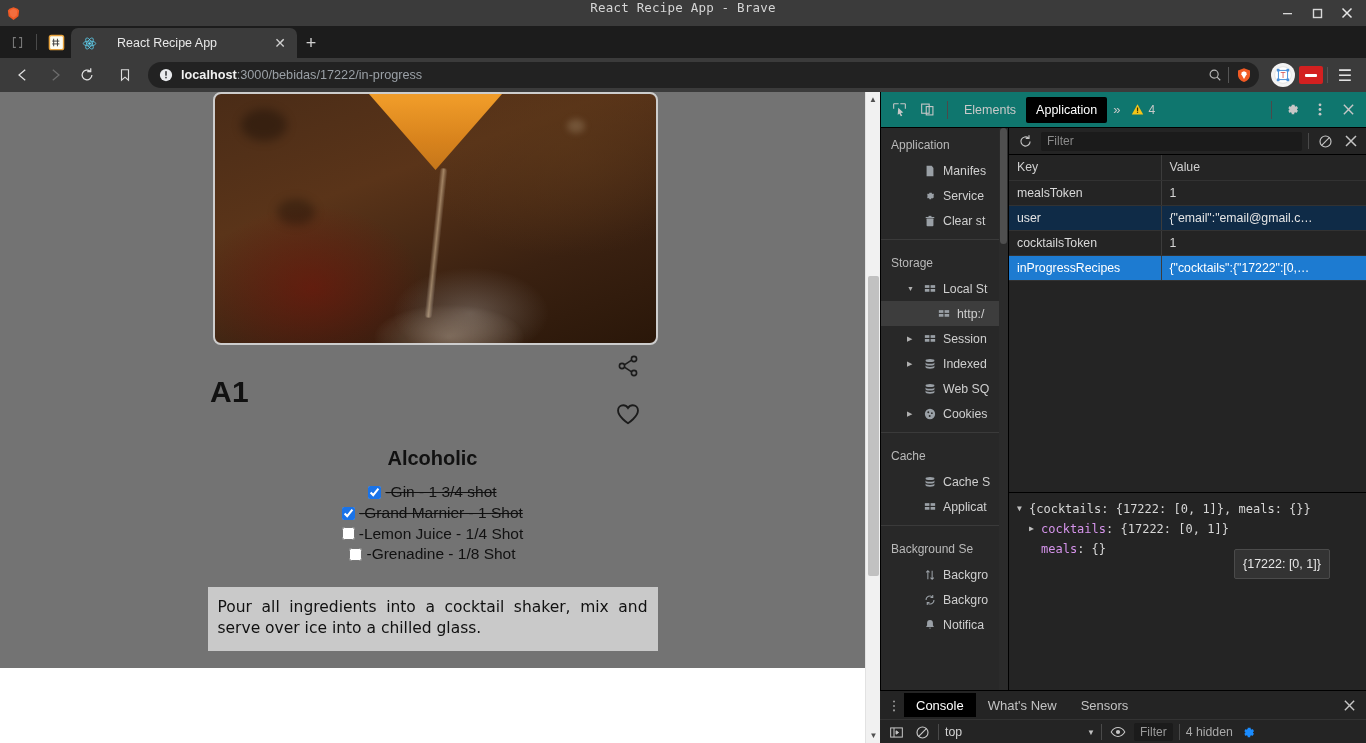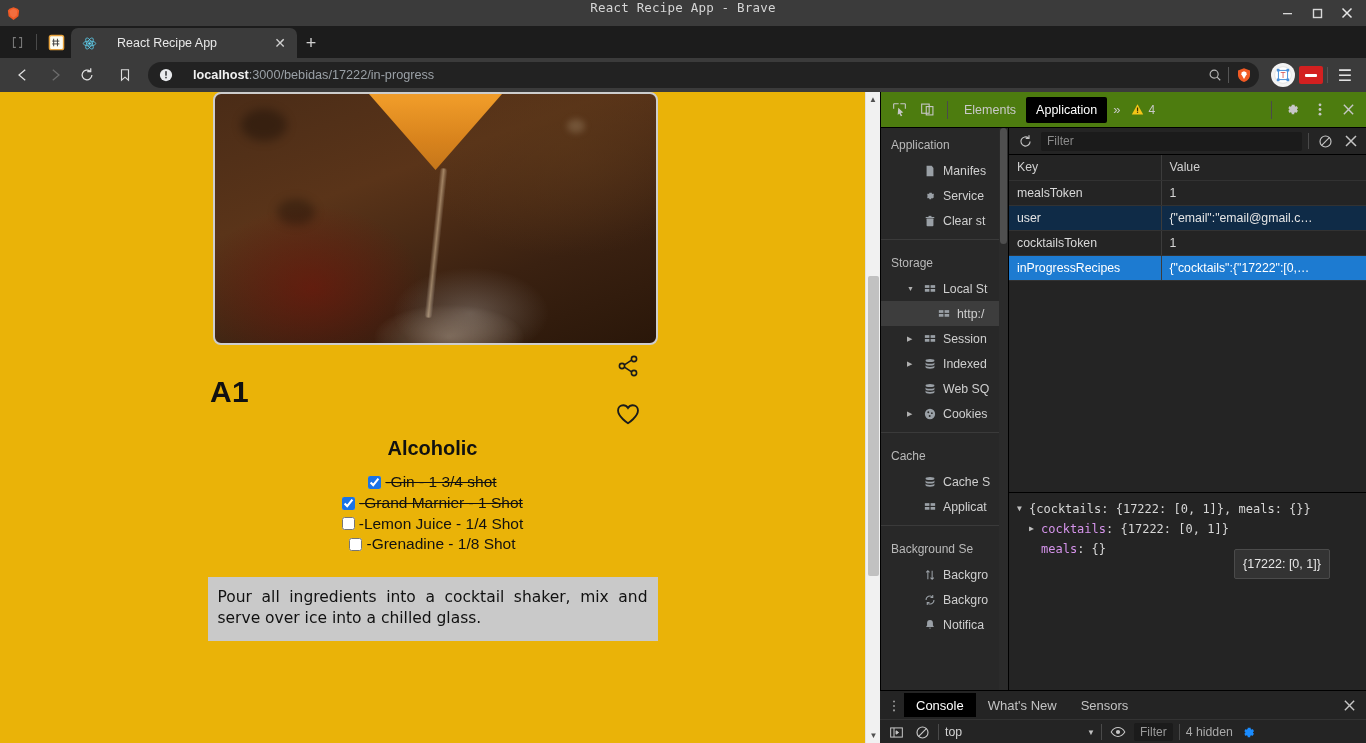--- a/index.html
+++ b/index.html
@@ -47,42 +47,41 @@
     position: absolute; left: 0; top: 58px; width: 1366px; height: 34px;
     background: #3b3b3b; display: flex; align-items: center; padding: 0 8px; gap: 2px;
   }
   .nav-btn { width: 30px; height: 30px; display: flex; align-items: center; justify-content: center; color: #e0e0e0; }
   .nav-btn.disabled { color: #6d6d6d; }
   .bm-btn { width: 30px; height: 30px; display: flex; align-items: center; justify-content: center; color: #dcdcdc; margin-left: 6px; }
   .omnibox {
     flex: 1; height: 26px; background: #222222; border-radius: 13px;
     display: flex; align-items: center; padding: 0 6px 0 10px; margin: 0 6px;
     position: relative;
-    gap: 12px;
   }
   .omni-warn { width: 16px; height: 16px; flex: 0 0 16px; display: flex; align-items: center; justify-content: center; margin-right: 7px; }
   .omni-url { font-size: 12.7px; color: #9aa0a6; white-space: nowrap; flex: 1; }
   .omni-url b { color: #f1f1f1; font-weight: 700; }
   .omni-right { display: flex; align-items: center; gap: 6px; }
   .omni-zoom { color: #b9b9b9; display: flex; align-items: center; }
   .omni-div { width: 1px; height: 16px; background: #555; }
   .brave-shield { width: 18px; height: 18px; display:flex; align-items:center; justify-content:center; }
   .tb-right { display: flex; align-items: center; gap: 4px; padding-left: 4px; }
   .avatar {
     width: 24px; height: 24px; border-radius: 50%; background: #f3f3f3;
     display: flex; align-items: center; justify-content: center;
   }
   .ext-red { width: 24px; height: 18px; background: #d32020; border-radius: 2px; display:flex; align-items:center; justify-content:center; }
   .ext-red i { display:block; width: 12px; height: 3px; background: #fff; border-radius: 1px; }
   .menu-btn { width: 26px; height: 26px; display: flex; align-items: center; justify-content: center; color: #e2e2e2; }
 
   
   .viewport {
-    position: absolute; left: 0; top: 92px; width: 880px; height: 651px;
-    background: #eab308; overflow: hidden; padding-left: 45px;
+    position: absolute; left: 0; top: 92px; width: 880px; height: 576px;
+    background: #737373; overflow: hidden; padding-left: 45px;
   }
   .page-inner { position: absolute; left: 0; top: 0; width: 865px; }
 
   .hero-wrap { padding: 0 213px; }
   .hero {
     width: 445px; height: 253px; margin: 0 auto; border-radius: 8px;
     border: 2px solid #cdcdcd;
     background:
       radial-gradient(ellipse 120px 70px at 58% 88%, rgba(200,200,200,.30), rgba(0,0,0,0) 65%),
       radial-gradient(ellipse 160px 120px at 22% 78%, rgba(120,20,10,.55), rgba(0,0,0,0) 70%),
@@ -114,21 +113,21 @@
   .wood-3 { position:absolute; right: 16%; top: 10%; width: 18px; height: 14px; background: rgba(180,160,130,.30); border-radius: 50%; filter: blur(3px); }
 
   .meta-row { position: relative; width: 445px; margin: 0 auto; height: 86px; }
   .recipe-title {
     position: absolute; left: 0; top: 30px;
     font-size: 30px; font-weight: 700; color: #111; letter-spacing: .3px;
   }
   .icon-col { position: absolute; right: 12px; top: 6px; display: flex; flex-direction: column; gap: 18px; align-items: center; }
   .icon-btn { width: 30px; height: 30px; display: flex; align-items: center; justify-content: center; color: #1b1b1b; }
 
-  .category { text-align: center; font-size: 20px; font-weight: 700; color: #111; margin-top: 6px; }
+  .category { text-align: center; font-size: 20px; font-weight: 700; color: #111; margin-top: 16px; }
 
   .ingredients { margin-top: 12px; text-align: center; }
   .ing-row {
     display: inline-flex; align-items: center; gap: 2px;
     font-size: 15.5px; color: #111; line-height: 20.5px; white-space: nowrap;
   }
   .ing-line { display: block; text-align: center; }
   .ing-row input[type=checkbox] { width: 13px; height: 13px; margin: 0 2px 0 0; accent-color: #1a73e8; vertical-align: middle; }
   .ing-row .txt.done { text-decoration: line-through; }
 
@@ -156,21 +155,21 @@
     background: #c1c1c1; border-radius: 2px;
   }
 
   
   .devtools {
     position: absolute; left: 880px; top: 92px; width: 486px; height: 651px;
     background: #242424; border-left: 1px solid #000;
     font-family: "Liberation Sans", sans-serif; color: #d0d1d2;
   }
   .dt-topbar {
-    height: 36px; background: #4d7c0f; display: flex; align-items: center;
+    height: 36px; background: #0f766e; display: flex; align-items: center;
     padding: 0 4px; border-bottom: 1px solid #000;
   }
   .dt-ic { width: 28px; height: 28px; display: flex; align-items: center; justify-content: center; color: #c7c7c7; }
   .dt-sep { width: 1px; height: 18px; background: #4a4a4a; margin: 0 6px; }
   .dt-tab { height: 26px; padding: 0 10px; display: flex; align-items: center; font-size: 12.5px; color: #c9c9c9; border-radius: 2px; }
   .dt-tab.active { background: #000000; color: #ffffff; }
   .dt-more { padding: 0 6px; color: #c9c9c9; font-size: 13px; display:flex; align-items:center; }
   .dt-warn { display: flex; align-items: center; gap: 5px; font-size: 12px; color: #c9c9c9; padding: 0 4px; }
   .dt-right { margin-left: auto; display: flex; align-items: center; }
 

